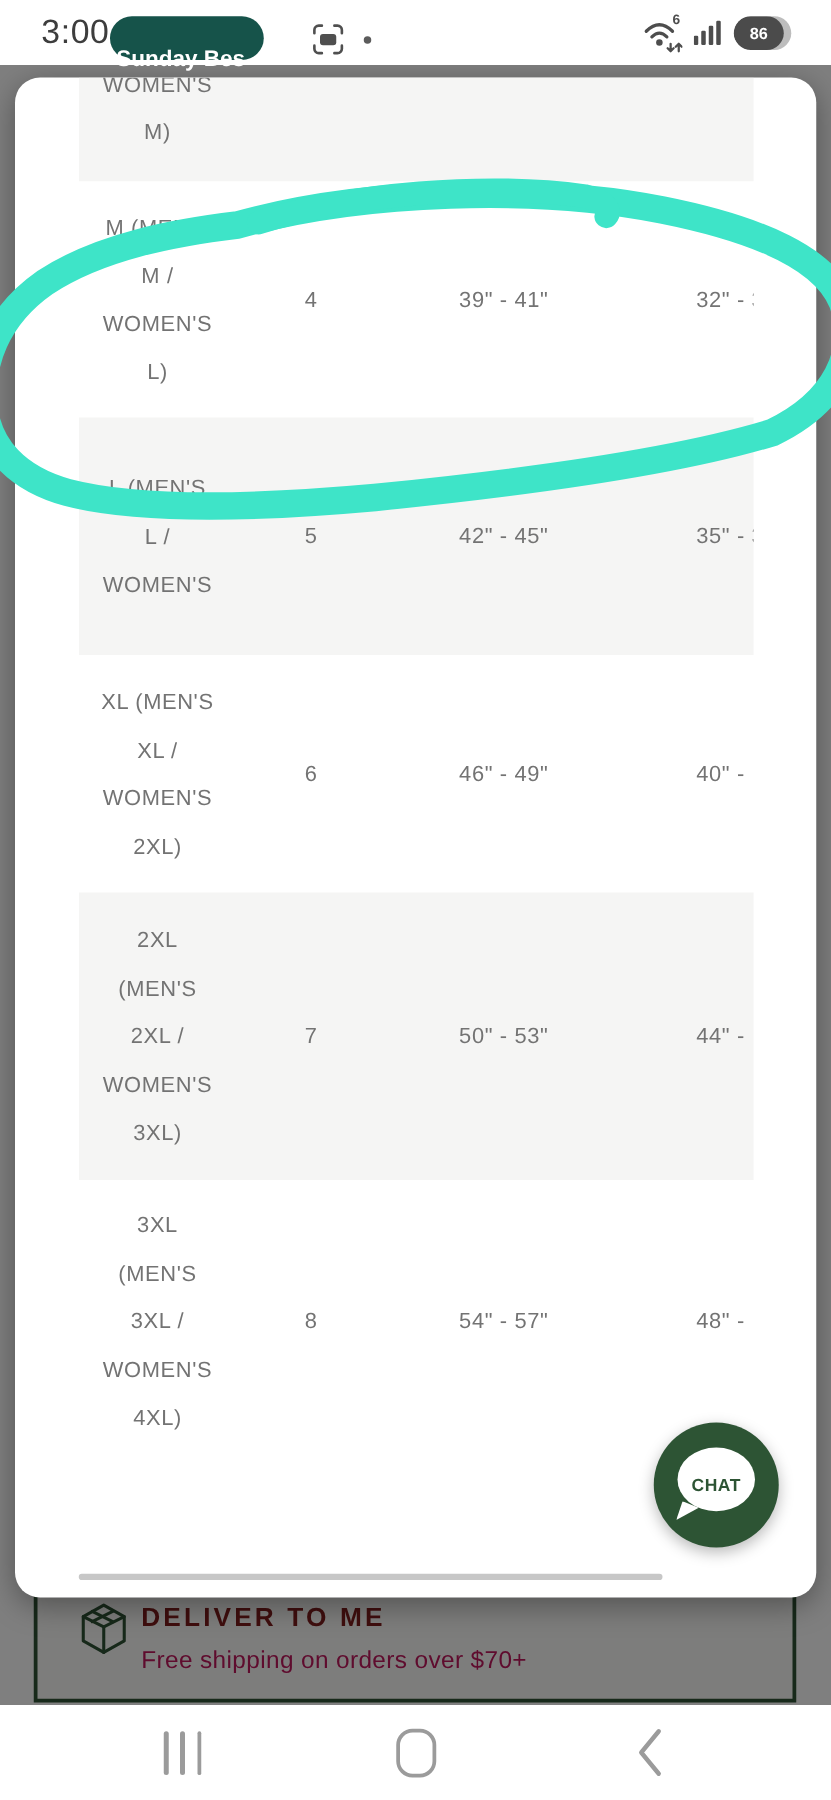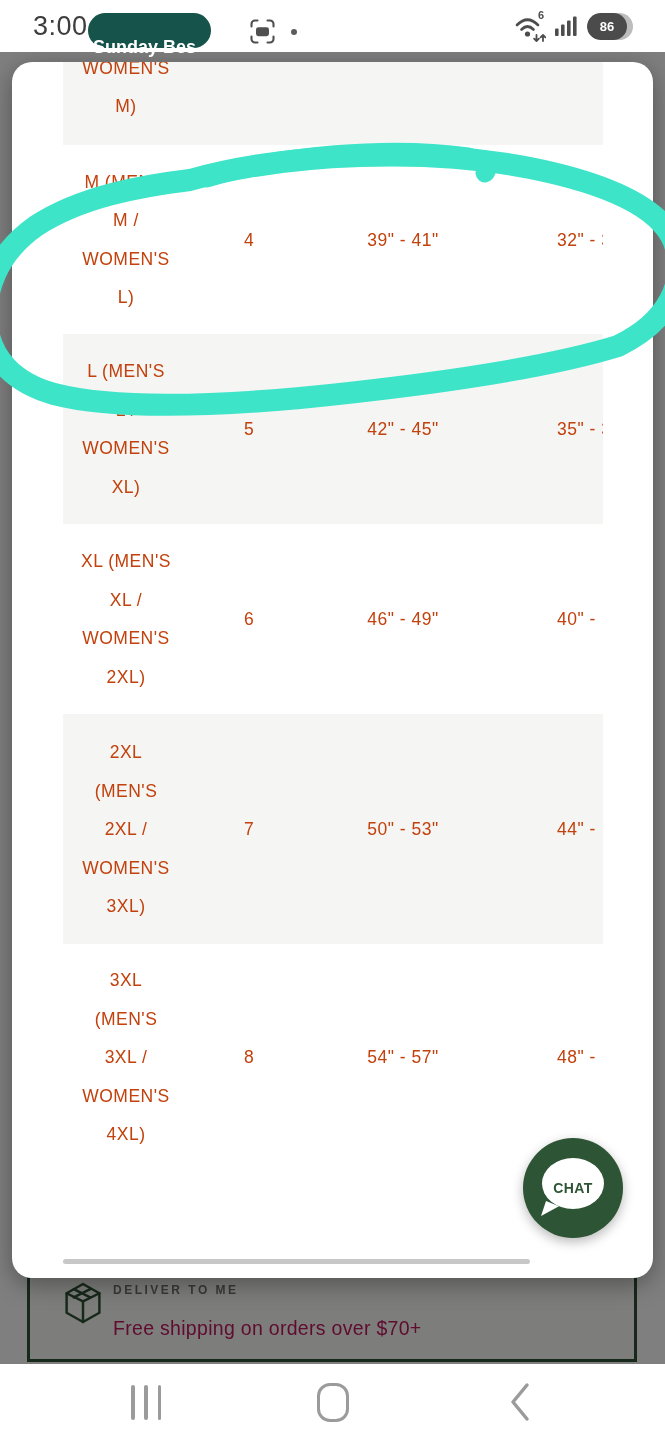--- a/index.html
+++ b/index.html
@@ -16,34 +16,34 @@
   .capture-icon{position:absolute;left:249px;top:18px;}
   .status-dot{position:absolute;left:291px;top:29px;width:6px;height:6px;border-radius:50%;background:#5c5c5c;}
   .right-icons{position:absolute;right:32px;top:0;height:52px;display:flex;align-items:center;gap:9px;}
   .battery{width:46px;height:27px;border-radius:13.5px;background:#bdbdbd;position:relative;overflow:hidden;}
   .battery-fill{position:absolute;left:0;top:0;bottom:0;width:40px;background:#4b4b4b;border-radius:13.5px;display:flex;align-items:center;justify-content:center;color:#fff;font-size:13px;font-weight:700;}
   
   .dim-overlay{position:absolute;left:0;top:52px;width:665px;height:1312px;background:rgba(0,0,0,0.50);z-index:10;}
   
   .deliver-box{position:absolute;left:27px;top:1225px;width:610px;height:137px;box-sizing:border-box;border:3px solid #2e5235;background:#fbfbf8;z-index:5;}
   .deliver-icon{position:absolute;left:33px;top:54px;}
-  .deliver-title{position:absolute;left:83px;top:55px;font-size:12px;font-weight:700;letter-spacing:2.5px;color:#737373;}
+  .deliver-title{position:absolute;left:83px;top:55px;font-size:21px;font-weight:700;letter-spacing:2.5px;color:#7f1d1d;}
   .deliver-sub{position:absolute;left:83px;top:89px;font-size:19.5px;color:#be185d;letter-spacing:.3px;}
   
   .card{position:absolute;left:12px;top:62px;width:641px;height:1216px;background:#fff;border-radius:20px;overflow:hidden;z-index:20;box-shadow:0 6px 24px rgba(0,0,0,.35);}
   .viewport{position:absolute;left:51px;top:0;width:540px;height:1110px;overflow:hidden;}
   .trow{position:absolute;left:0;width:540px;}
   .trow.gray{background:#f5f5f4;}
   .row-0{top:0;height:83px;}
   .row-1{top:83px;height:189px;}
   .row-2{top:272px;height:190px;}
   .row-3{top:462px;height:190px;}
   .row-4{top:652px;height:230px;}
   .row-5{top:882px;height:226px;}
-  .c1,.c2,.c3,.c4{position:absolute;top:50%;transform:translateY(-50%);font-size:17.5px;color:#c2410c;letter-spacing:.5px;}
+  .c1,.c2,.c3,.c4{position:absolute;top:50%;transform:translateY(-50%);font-size:17.5px;color:#737373;letter-spacing:.5px;}
   .c1{left:0;width:126px;}
   .row-0 .c1{top:calc(50% - 17px);}
   .tline{height:38.5px;line-height:38.5px;text-align:center;white-space:nowrap;}
   .c2{left:149px;width:74px;text-align:center;}
   .c3{left:270px;width:140px;text-align:center;}
   .c4{left:494px;width:46px;overflow:hidden;white-space:nowrap;}
   .h-scrollbar{position:absolute;left:51px;top:1197px;width:467px;height:5px;background:#c7c7c7;border-radius:2.5px;}
   
   .chat-fab{position:absolute;left:511px;top:1076px;width:100px;height:100px;border-radius:50%;background:#2d5434;box-shadow:0 4px 12px rgba(0,0,0,.28);}
   .chat-bubble{position:absolute;left:19px;top:20px;width:62px;height:51px;background:#fff;border-radius:50%;}
@@ -97,21 +97,20 @@
       <div class="c2">4</div>
       <div class="c3">39" - 41"</div>
       <div class="c4">32" - 3</div>
     </div>
 
     <div class="trow gray row-2">
       <div class="c1">
         <div class="tline">L (MEN'S</div>
         <div class="tline">L /</div>
         <div class="tline">WOMEN'S</div>
-        <div class="tline">XL)</div>
       </div>
       <div class="c2">5</div>
       <div class="c3">42" - 45"</div>
       <div class="c4">35" - 3</div>
     </div>
 
     <div class="trow row-3">
       <div class="c1">
         <div class="tline">XL (MEN'S</div>
         <div class="tline">XL /</div>

